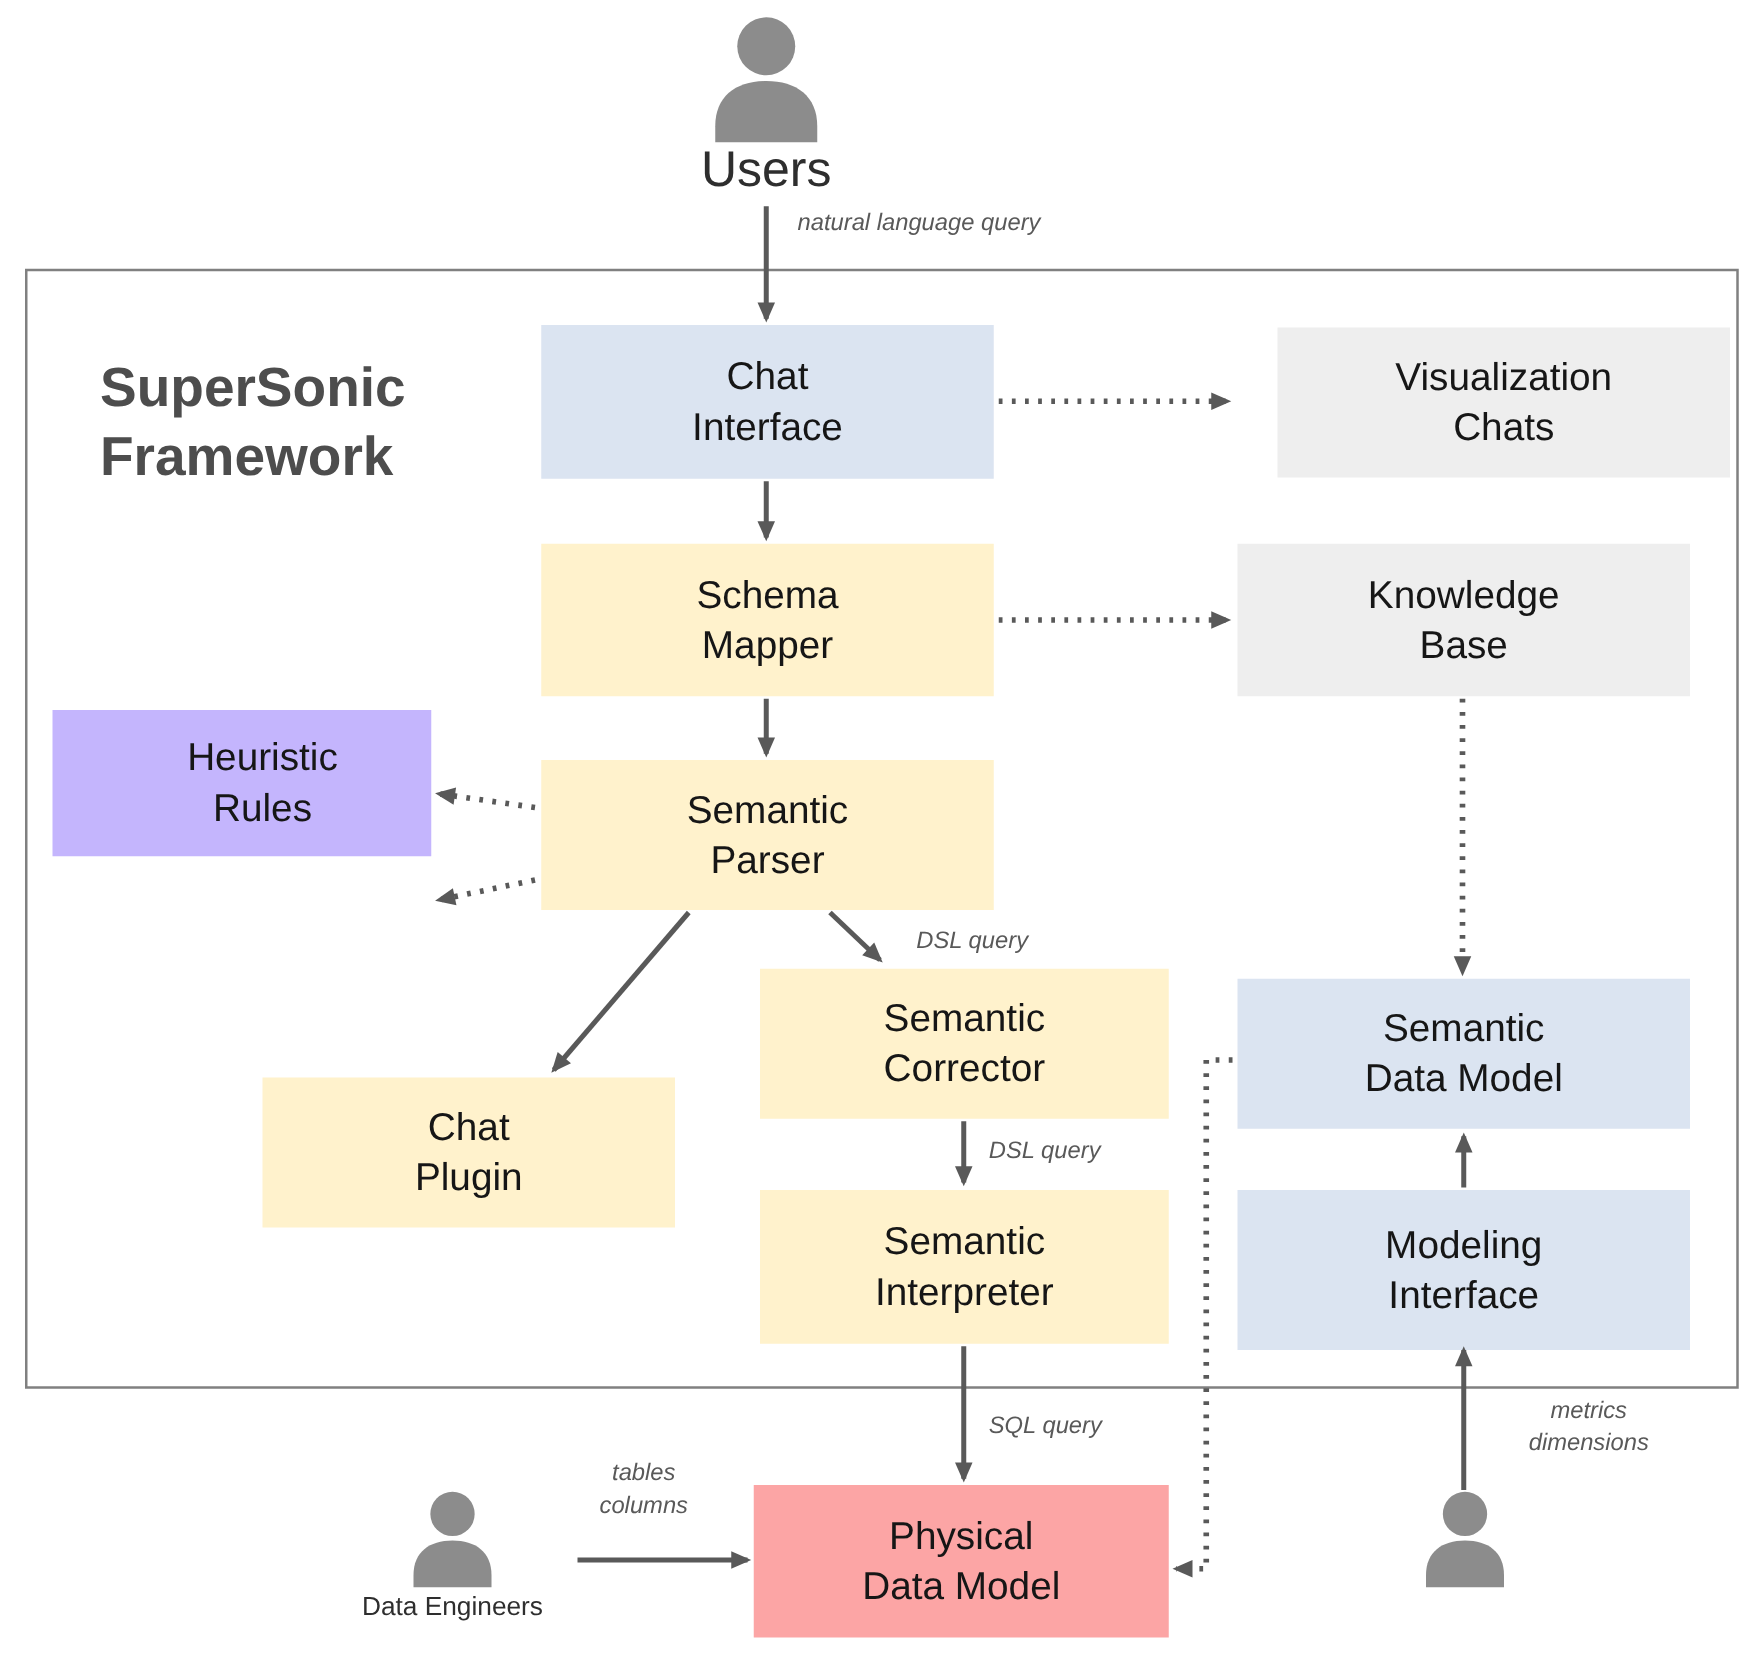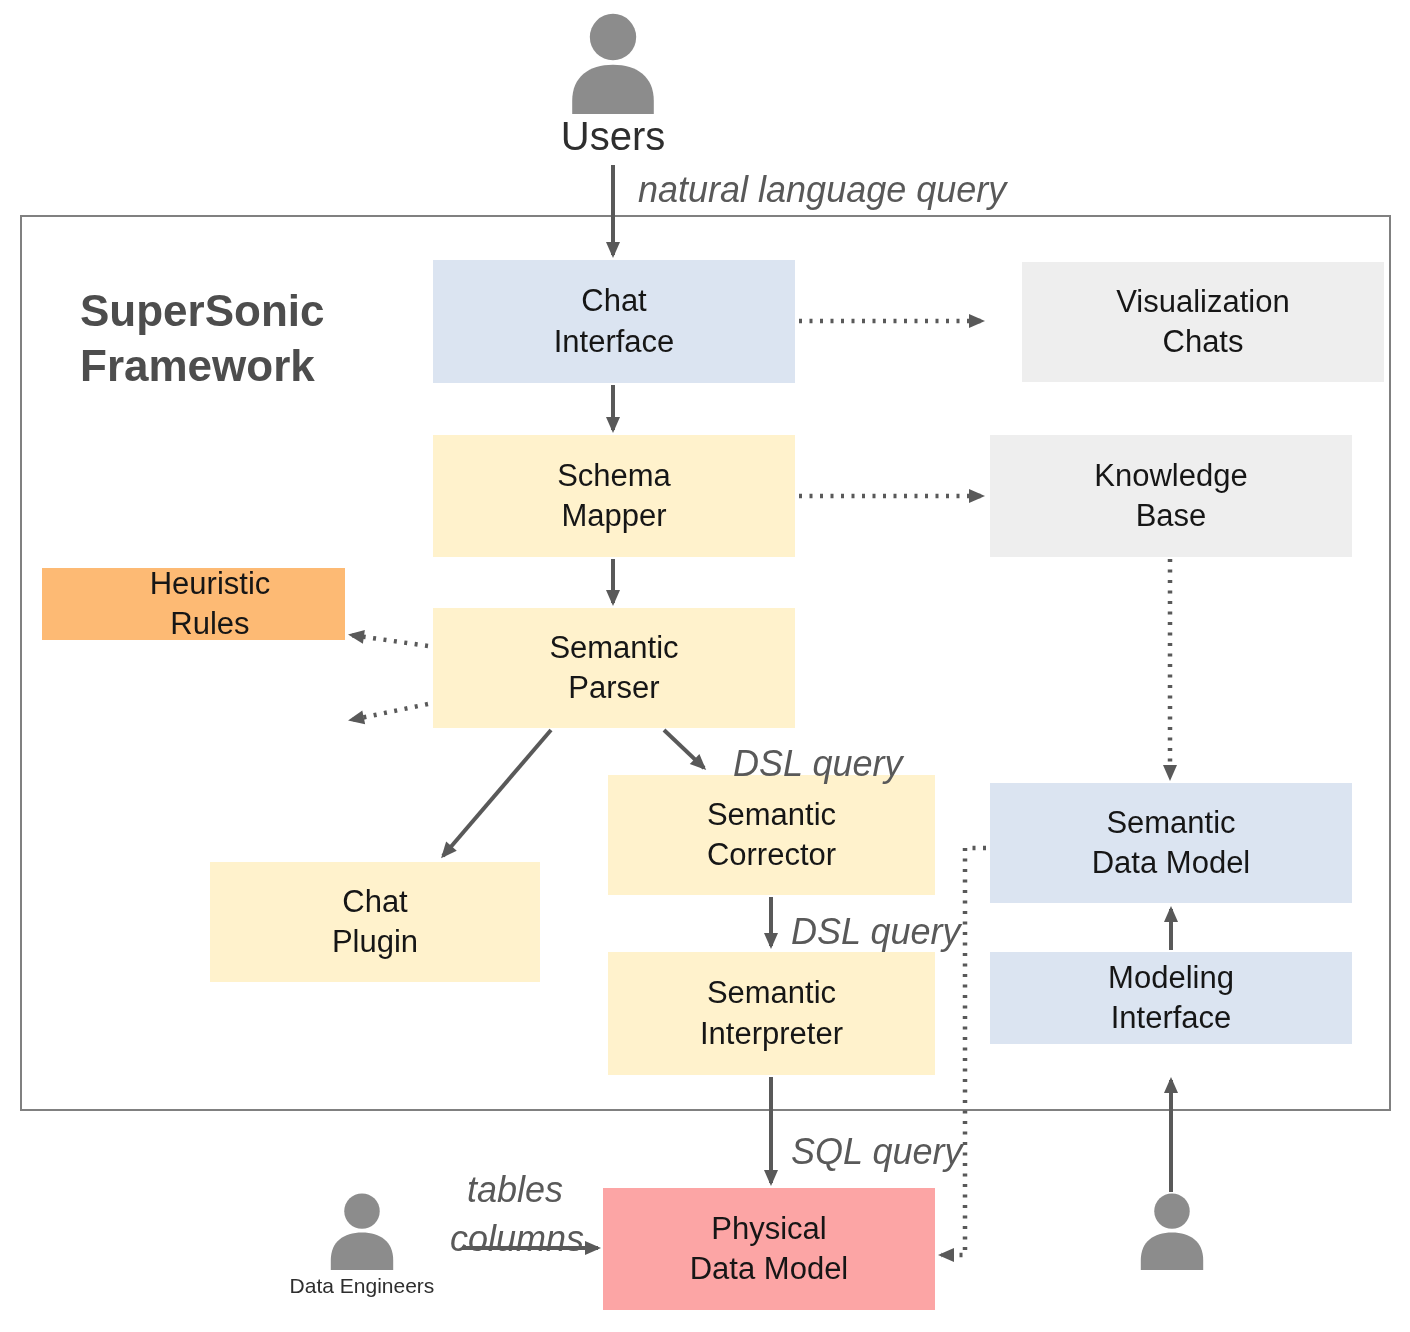--- a/index.html
+++ b/index.html
@@ -19,21 +19,21 @@
   }
   .node {
     position:absolute; display:flex; align-items:center; justify-content:center;
     text-align:center; font-size:31px; color:#161616; line-height:1.3;
     white-space:pre-line; z-index:2;
   }
   .wires { position:absolute; left:0; top:0; z-index:3; pointer-events:none; }
   .wires path.s { stroke:#595959; stroke-width:4; fill:none; }
   .wires path.d { stroke:#595959; stroke-width:4.5; stroke-dasharray:3 7.5; fill:none; }
   .elabel {
-    position:absolute; font-style:italic; font-size:36px; color:#595959;
+    position:absolute; font-style:italic; font-size:19px; color:#595959;
     white-space:pre-line; z-index:4; line-height:1.35;
   }
   .elabel.center { text-align:center; }
   .person { position:absolute; z-index:2; }
   .person svg { display:block; width:100%; height:100%; }
   .person-label {
     position:absolute; text-align:center; font-size:21px; color:#2e2e2e;
     z-index:2; white-space:pre-line;
   }
   .users-label { font-size:40px; }
@@ -52,40 +52,40 @@
 
   <div class="node" style="left: 990px; top: 262px; width: 362px; height: 120px; background: rgb(238, 238, 238); margin-left: 32px;">Visualization
 Chats</div>
 
   <div class="node" style="left: 433px; top: 435px; width: 362px; height: 122px; background: rgb(255, 242, 204);">Schema
 Mapper</div>
 
   <div class="node" style="left: 990px; top: 435px; width: 362px; height: 122px; background: rgb(238, 238, 238);">Knowledge
 Base</div>
 
-  <div class="node" style="left: 42px; top: 568px; width: 303px; height: 72px; background: #fdba74; padding-left: 33px;">Heuristic
+  <div class="node" style="left: 42px; top: 568px; width: 303px; height: 117px; background: #c4b5fd; padding-left: 33px;">Heuristic
 Rules</div>
 
 
   <div class="node" style="left: 433px; top: 608px; width: 362px; height: 120px; background: rgb(255, 242, 204);">Semantic
 Parser</div>
 
   <div class="node" style="left: 210px; top: 862px; width: 330px; height: 120px; background: rgb(255, 242, 204);">Chat
 Plugin</div>
 
   <div class="node" style="left: 608px; top: 775px; width: 327px; height: 120px; background: rgb(255, 242, 204);">Semantic
 Corrector</div>
 
   <div class="node" style="left: 608px; top: 952px; width: 327px; height: 123px; background: rgb(255, 242, 204);">Semantic
 Interpreter</div>
 
   <div class="node" style="left: 990px; top: 783px; width: 362px; height: 120px; background: rgb(219, 228, 241);">Semantic
 Data Model</div>
 
-  <div class="node" style="left: 990px; top: 952px; width: 362px; height: 92px; background: rgb(219, 228, 241);">Modeling
+  <div class="node" style="left: 990px; top: 952px; width: 362px; height: 128px; background: rgb(219, 228, 241);">Modeling
 Interface</div>
 
   <div class="node" style="left: 603px; top: 1188px; width: 332px; height: 122px; background: #fca5a5;">Physical
 Data Model</div>
 
   <div class="person" style="left:565px;top:12px;width:96px;height:102px">
     <svg viewBox="0 0 100 110" aria-hidden="true">
       <circle cx="50" cy="27" r="25" fill="#8c8c8c"></circle>
       <path d="M6,110 L6,96 C6,70 24,57 50,57 C76,57 94,70 94,96 L94,110 Z" fill="#8c8c8c"></path>
     </svg>
@@ -106,20 +106,22 @@
       <path d="M6,110 L6,96 C6,70 24,57 50,57 C76,57 94,70 94,96 L94,110 Z" fill="#8c8c8c"></path>
     </svg>
   </div>
 
   <div class="elabel" style="left:638px;top:166px">natural language query</div>
   <div class="elabel" style="left:733px;top:740px">DSL query</div>
   <div class="elabel" style="left:791px;top:908px">DSL query</div>
   <div class="elabel" style="left:791px;top:1128px">SQL query</div>
   <div class="elabel center" style="left:450px;top:1166px;width:130px">tables
 columns</div>
+  <div class="elabel center" style="left:1196px;top:1116px;width:150px">metrics
+dimensions</div>
 
   <svg class="wires" width="1410" height="1332" viewBox="0 0 1410 1332">
     <defs>
       <marker id="ah" viewBox="0 0 20 20" markerWidth="20" markerHeight="20" refX="15" refY="10" orient="auto" markerUnits="userSpaceOnUse">
         <path d="M2,3 L18,10 L2,17 Z" fill="#595959"></path>
       </marker>
     </defs>
     <path class="s" d="M613,165 L613,255" marker-end="url(#ah)"></path>
     <path class="d" d="M799,321 L982,321" marker-end="url(#ah)"></path>
     <path class="s" d="M613,385 L613,430" marker-end="url(#ah)"></path>

